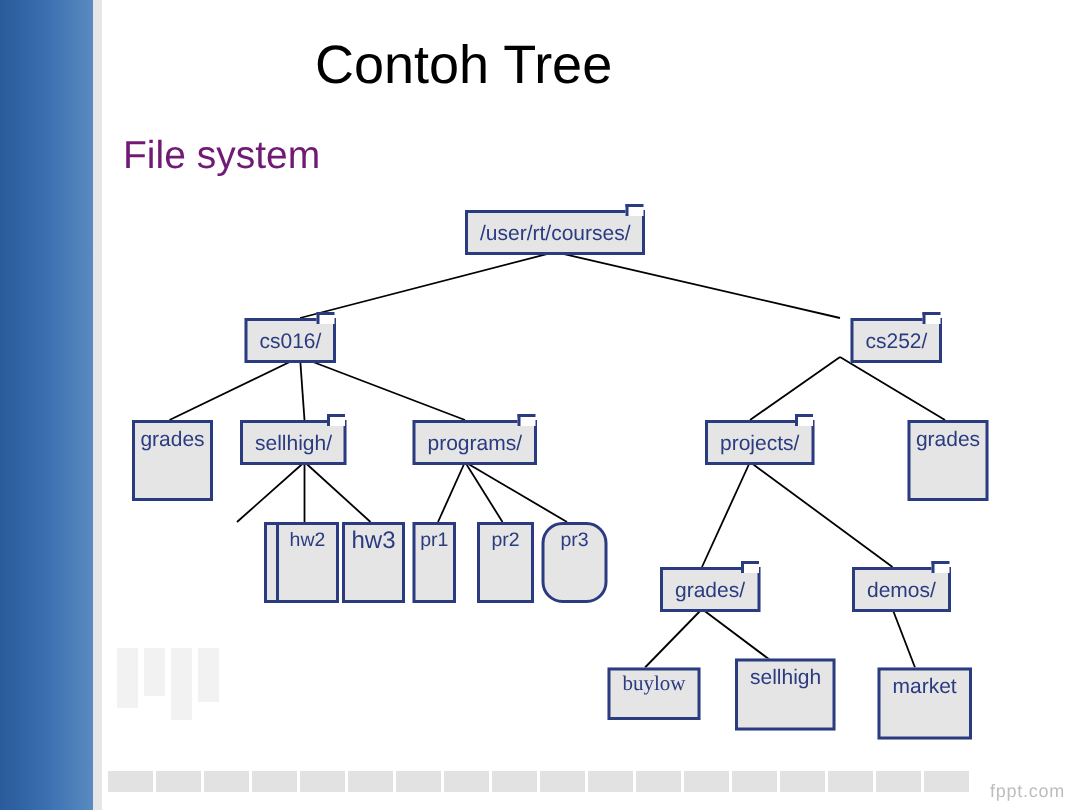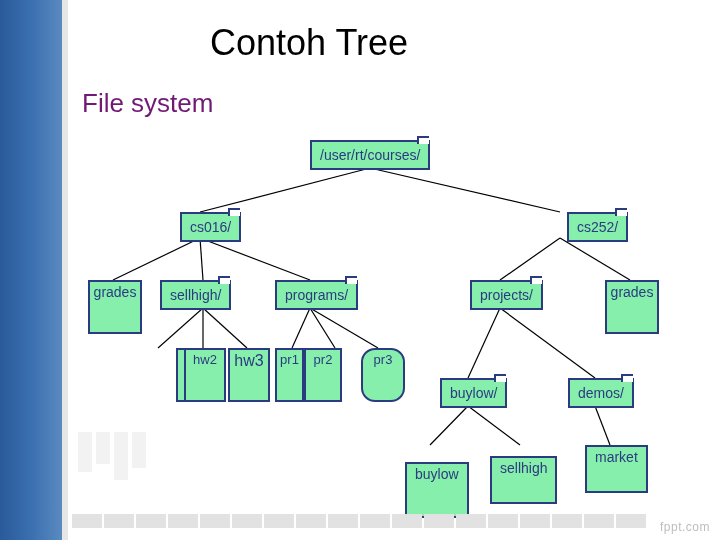--- a/index.html
+++ b/index.html
@@ -29,21 +29,21 @@
   }
   .subtitle {
     position: absolute;
     font-size: 26px;
     font-weight: 400;
     color: #701a75;
   }
   .node {
     position: absolute;
     border: 2px solid #2b3b80;
-    background: #86efac;
+    background: #e5e5e5;
     font-size: 14px;
     color: #2b3b80;
     padding: 5px 8px;
     box-sizing: border-box;
     display: flex;
     align-items: center;
     justify-content: center;
     white-space: nowrap;
   }
   .node.folder::after {
@@ -148,43 +148,43 @@
   <line x1="500" y1="308" x2="595" y2="378"></line>
 
   <line x1="468" y1="406" x2="430" y2="445"></line>
   <line x1="468" y1="406" x2="520" y2="445"></line>
 
   <line x1="595" y1="406" x2="610" y2="445"></line>
 </svg>
 
 <div class="node folder" style="left:310px; top:140px;">/user/rt/courses/</div>
 
-<div class="node folder" style="left:180px; top:212px;text-align:center;">cs016/</div>
+<div class="node folder" style="left:163px; top:212px;text-align:center;">cs016/</div>
 <div class="node folder" style="left:535px; top:212px;margin-left:32px;">cs252/</div>
 
 <div class="node leafbig" style="left:88px; top:280px; width:54px;">grades</div>
 <div class="node folder" style="left:160px; top:280px;">sellhigh/</div>
 <div class="node folder" style="left:275px; top:280px;">programs/</div>
 
 <div class="node folder" style="left:470px; top:280px;">projects/</div>
 <div class="node leafbig" style="left:605px; top:280px; width:54px;">grades</div>
 
 <div class="node leafbig" style="left:140px; top:348px; width:42px; font-size:13px;margin-left:36px;">hw1</div>
 <div class="node leafbig" style="left:184px; top:348px; width:42px; font-size:13px;">hw2</div>
 <div class="node leafbig" style="left:228px; top:348px; width:42px; font-size:16px;">hw3</div>
 
 <div class="node leafbig" style="left:275px; top:348px; width:29px; font-size:13px;">pr1</div>
-<div class="node leafbig" style="left:304px; top:348px; width:38px; font-size:13px;">pr2</div>
+<div class="node leafbig" style="left:318px; top:348px; width:38px; font-size:13px;">pr2</div>
 <div class="node leafbig" style="left:361px; top:348px; width:44px; font-size:13px;border-radius:14px;">pr3</div>
 
-<div class="node folder" style="left:440px; top:378px;">buylow/</div>
+<div class="node folder" style="left:440px; top:378px;">grades/</div>
 <div class="node folder" style="left:568px; top:378px;">demos/</div>
 
-<div class="node" style="left:405px; top:462px; height:56px; align-items:flex-start; padding-top:2px;">buylow</div>
-<div class="node" style="left:490px; top:456px; height:48px; align-items:flex-start; padding-top:2px;">sellhigh</div>
+<div class="node" style="left:405px; top:445px; height:35px; align-items:flex-start; padding-top:2px;font-family:Liberation Serif, serif;">buylow</div>
+<div class="node" style="left:490px; top:439px; height:48px; align-items:flex-start; padding-top:2px;">sellhigh</div>
 
 <div class="node" style="left:585px; top:445px; height:48px; align-items:flex-start; padding-top:2px;">market</div>
 
 <div class="bottom-bars">
   <div></div>
     <div></div>
     <div></div>
     <div></div>
     <div></div>
     <div></div>

